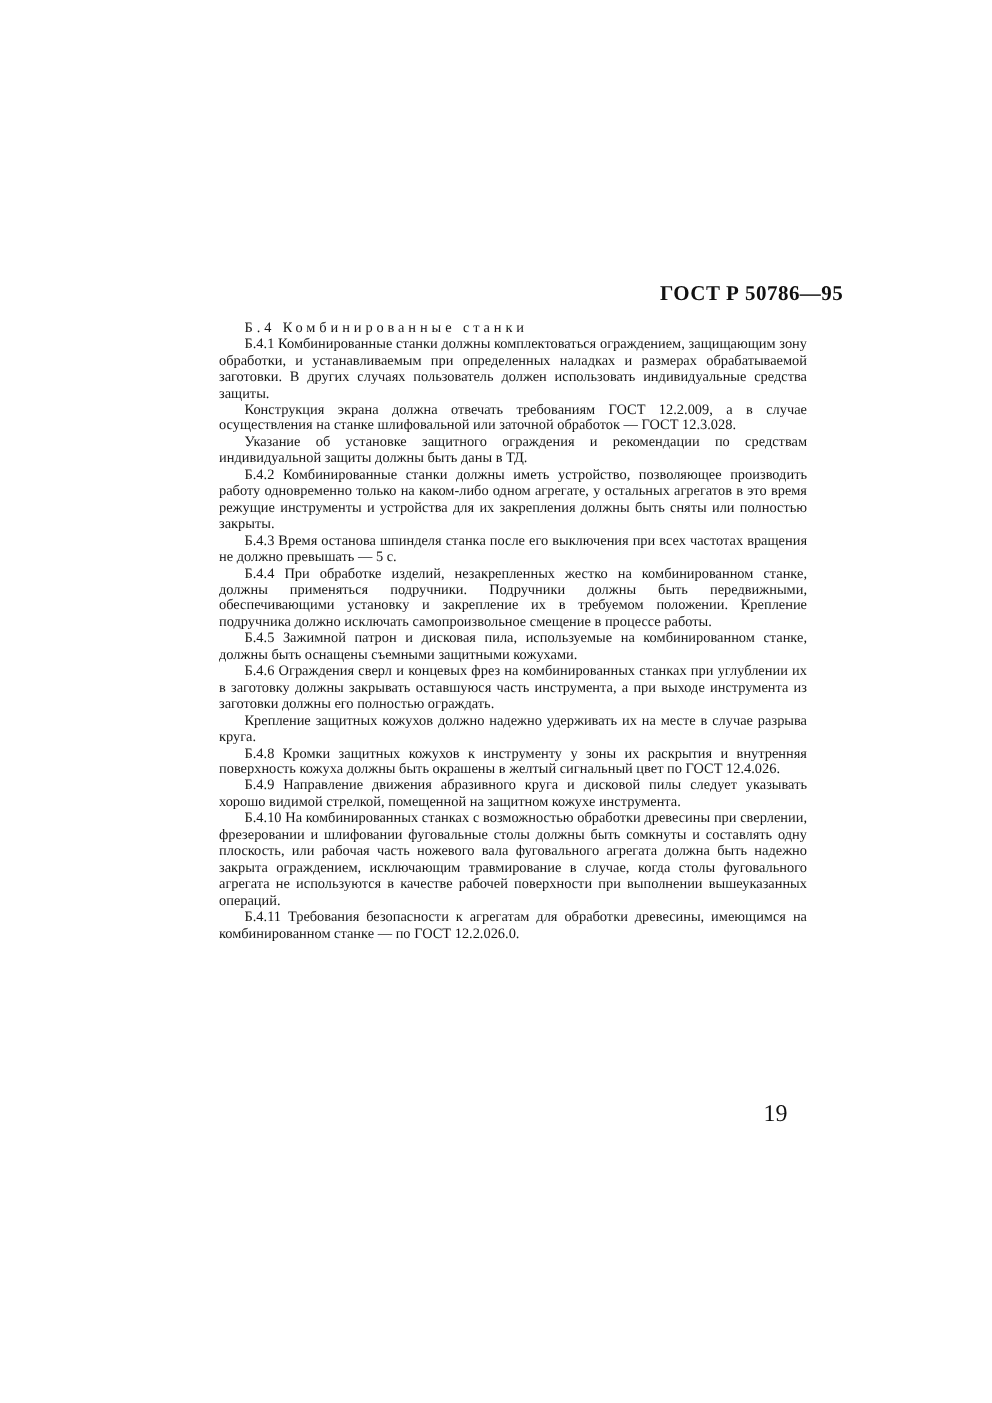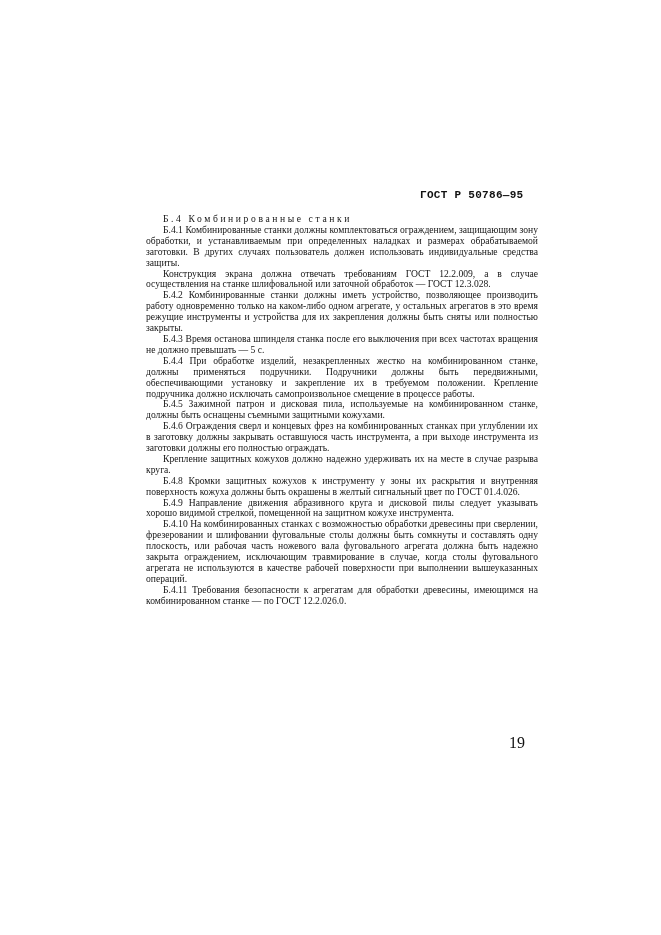--- a/index.html
+++ b/index.html
@@ -1,20 +1,20 @@
 <!DOCTYPE html>
 <html><head>
 <meta charset="utf-8">
 <style>
   html, body { margin: 0; padding: 0; background: #ffffff; }
   body { width: 661px; height: 935px; position: relative; overflow: hidden; }
   .page { position: absolute; left: 0; top: 0; width: 661px; height: 935px; background: #fff; }
   .header {
-    position: absolute; left: 420px; top: 189px;
-    font-family: Liberation Mono, monospace; font-weight: bold; font-size: 11px;
+    position: absolute; left: 440px; top: 189px;
+    font-family: Liberation Serif, serif; font-weight: bold; font-size: 14px;
     color: #111; letter-spacing: 0.3px;
   }
   .body-text {
     position: absolute; left: 146px; top: 214px; width: 392px;
     font-family: "Liberation Serif", serif; font-size: 9.6px; line-height: 10.9px;
     color: #151515; text-align: justify;
   }
   .body-text p { margin: 0; text-indent: 17px; text-align: justify; }
   .body-text p.spaced { letter-spacing: 2.6px; }
   .page-number {
@@ -25,26 +25,27 @@
 </head>
 <body>
 
 <div class="page">
   <div class="header">ГОСТ Р 50786—95</div>
 
   <div class="body-text">
     <p class="spaced">Б.4 Комбинированные станки</p>
     <p>Б.4.1 Комбинированные станки должны комплектоваться ограждением, защищающим зону обработки, и устанавливаемым при определенных наладках и размерах обрабатываемой заготовки. В других случаях пользователь должен использовать индивидуальные средства защиты.</p>
     <p>Конструкция экрана должна отвечать требованиям ГОСТ 12.2.009, а в случае осуществления на станке шлифовальной или заточной обработок — ГОСТ 12.3.028.</p>
+    <p>Указание об установке защитного ограждения и рекомендации по средствам индивидуальной защиты должны быть даны в ТД.</p>
     <p>Б.4.2 Комбинированные станки должны иметь устройство, позволяющее производить работу одновременно только на каком-либо одном агрегате, у остальных агрегатов в это время режущие инструменты и устройства для их закрепления должны быть сняты или полностью закрыты.</p>
     <p>Б.4.3 Время останова шпинделя станка после его выключения при всех частотах вращения не должно превышать — 5 с.</p>
     <p>Б.4.4 При обработке изделий, незакрепленных жестко на комбинированном станке, должны применяться подручники. Подручники должны быть передвижными, обеспечивающими установку и закрепление их в требуемом положении. Крепление подручника должно исключать самопроизвольное смещение в процессе работы.</p>
     <p>Б.4.5 Зажимной патрон и дисковая пила, используемые на комбинированном станке, должны быть оснащены съемными защитными кожухами.</p>
     <p>Б.4.6 Ограждения сверл и концевых фрез на комбинированных станках при углублении их в заготовку должны закрывать оставшуюся часть инструмента, а при выходе инструмента из заготовки должны его полностью ограждать.</p>
     <p>Крепление защитных кожухов должно надежно удерживать их на месте в случае разрыва круга.</p>
-    <p>Б.4.8 Кромки защитных кожухов к инструменту у зоны их раскрытия и внутренняя поверхность кожуха должны быть окрашены в желтый сигнальный цвет по ГОСТ 01.4.026.</p>
+    <p>Б.4.8 Кромки защитных кожухов к инструменту у зоны их раскрытия и внутренняя поверхность кожуха должны быть окрашены в желтый сигнальный цвет по ГОСТ 12.4.026.</p>
     <p>Б.4.9 Направление движения абразивного круга и дисковой пилы следует указывать хорошо видимой стрелкой, помещенной на защитном кожухе инструмента.</p>
     <p>Б.4.10 На комбинированных станках с возможностью обработки древесины при сверлении, фрезеровании и шлифовании фуговальные столы должны быть сомкнуты и составлять одну плоскость, или рабочая часть ножевого вала фуговального агрегата должна быть надежно закрыта ограждением, исключающим травмирование в случае, когда столы фуговального агрегата не используются в качестве рабочей поверхности при выполнении вышеуказанных операций.</p>
     <p>Б.4.11 Требования безопасности к агрегатам для обработки древесины, имеющимся на комбинированном станке — по ГОСТ 12.2.026.0.</p>
   </div>
 
   <div class="page-number">19</div>
 </div>
 
 </body></html>

